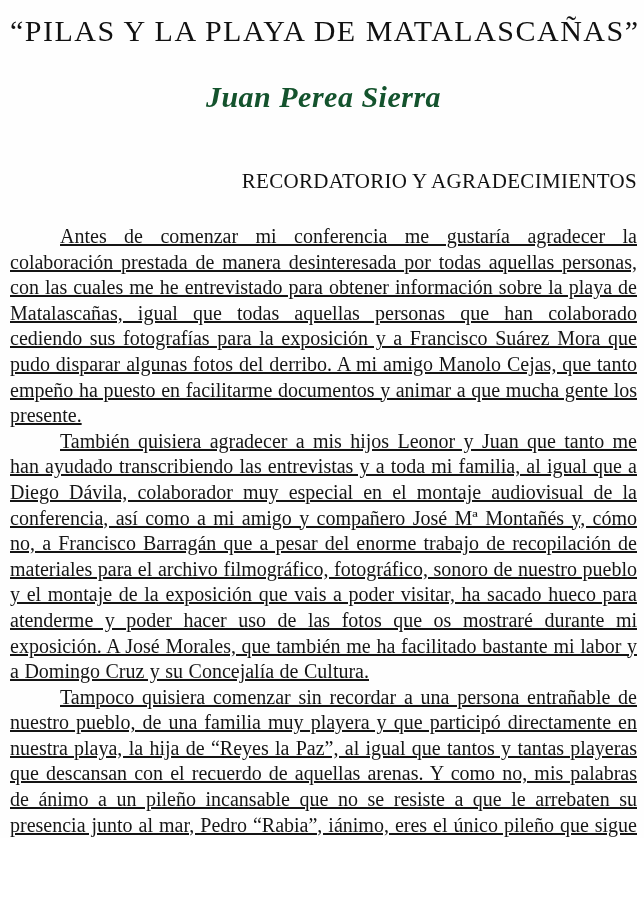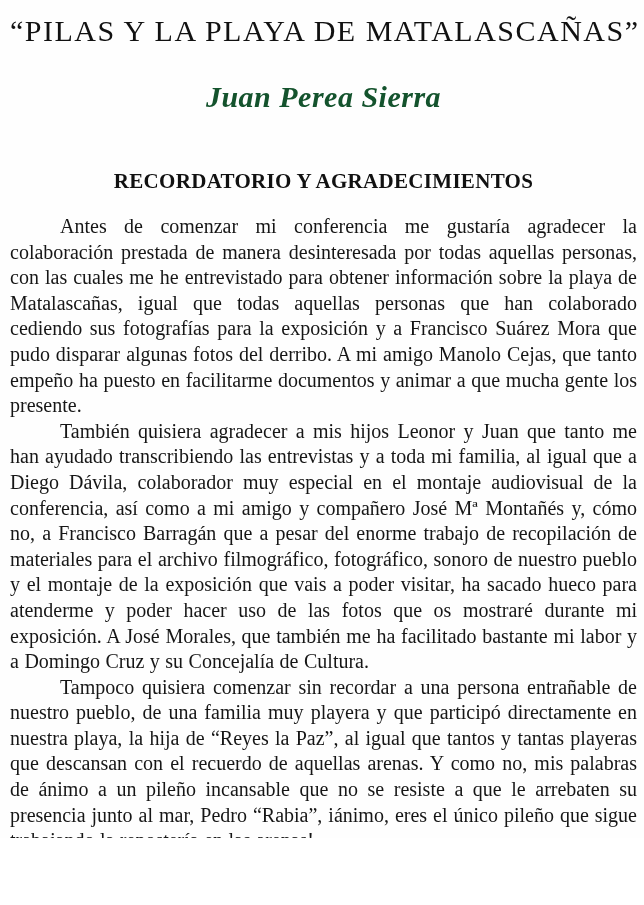--- a/index.html
+++ b/index.html
@@ -35,30 +35,31 @@
     font-family: "Liberation Serif", serif;
     font-style: italic;
     font-weight: bold;
     font-size: 30px;
     line-height: 33px;
     letter-spacing: 0.5px;
     color: #14532d;
   }
   .section-heading {
     margin: 57px 0 0 0;
-    text-align: center;
+    text-align: right;
     font-family: "Liberation Serif", serif;
-    font-weight: bold;
+    font-weight: normal;
     font-size: 21px;
     line-height: 22px;
     letter-spacing: 0.3px;
     color: #111111;
   }
   .body-text {
-    margin-top: 22px;
+    margin-top: 32px;
+    text-decoration: underline;
   }
   .body-text p {
     margin: 0;
     padding: 0;
     font-size: 20px;
     line-height: 25.6px;
     text-align: justify;
     text-indent: 50px;
     word-spacing: 0.5px;
     color: #161616;

